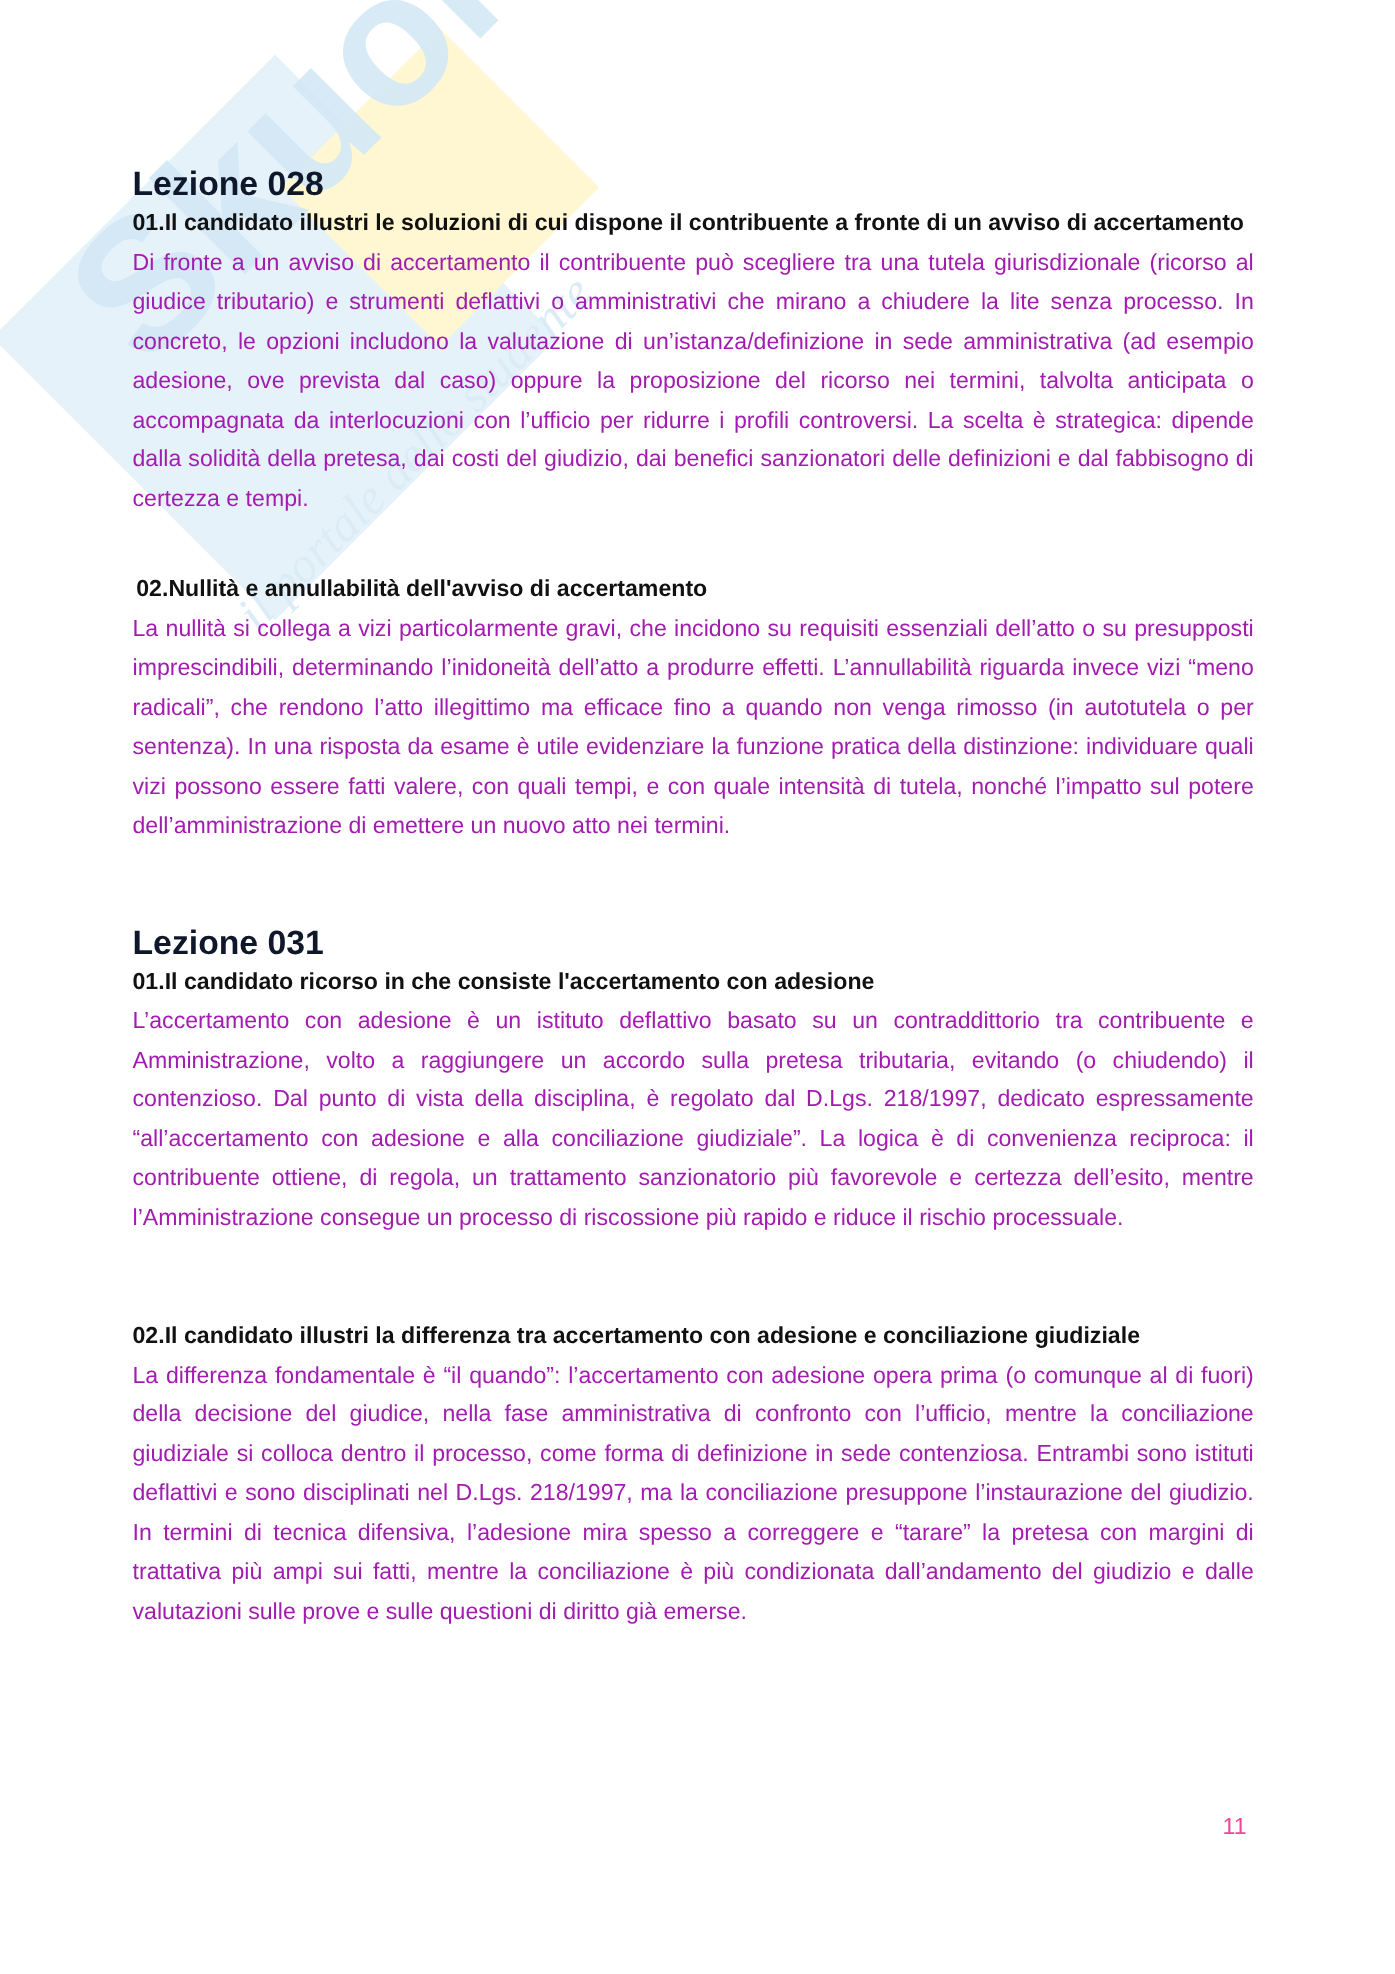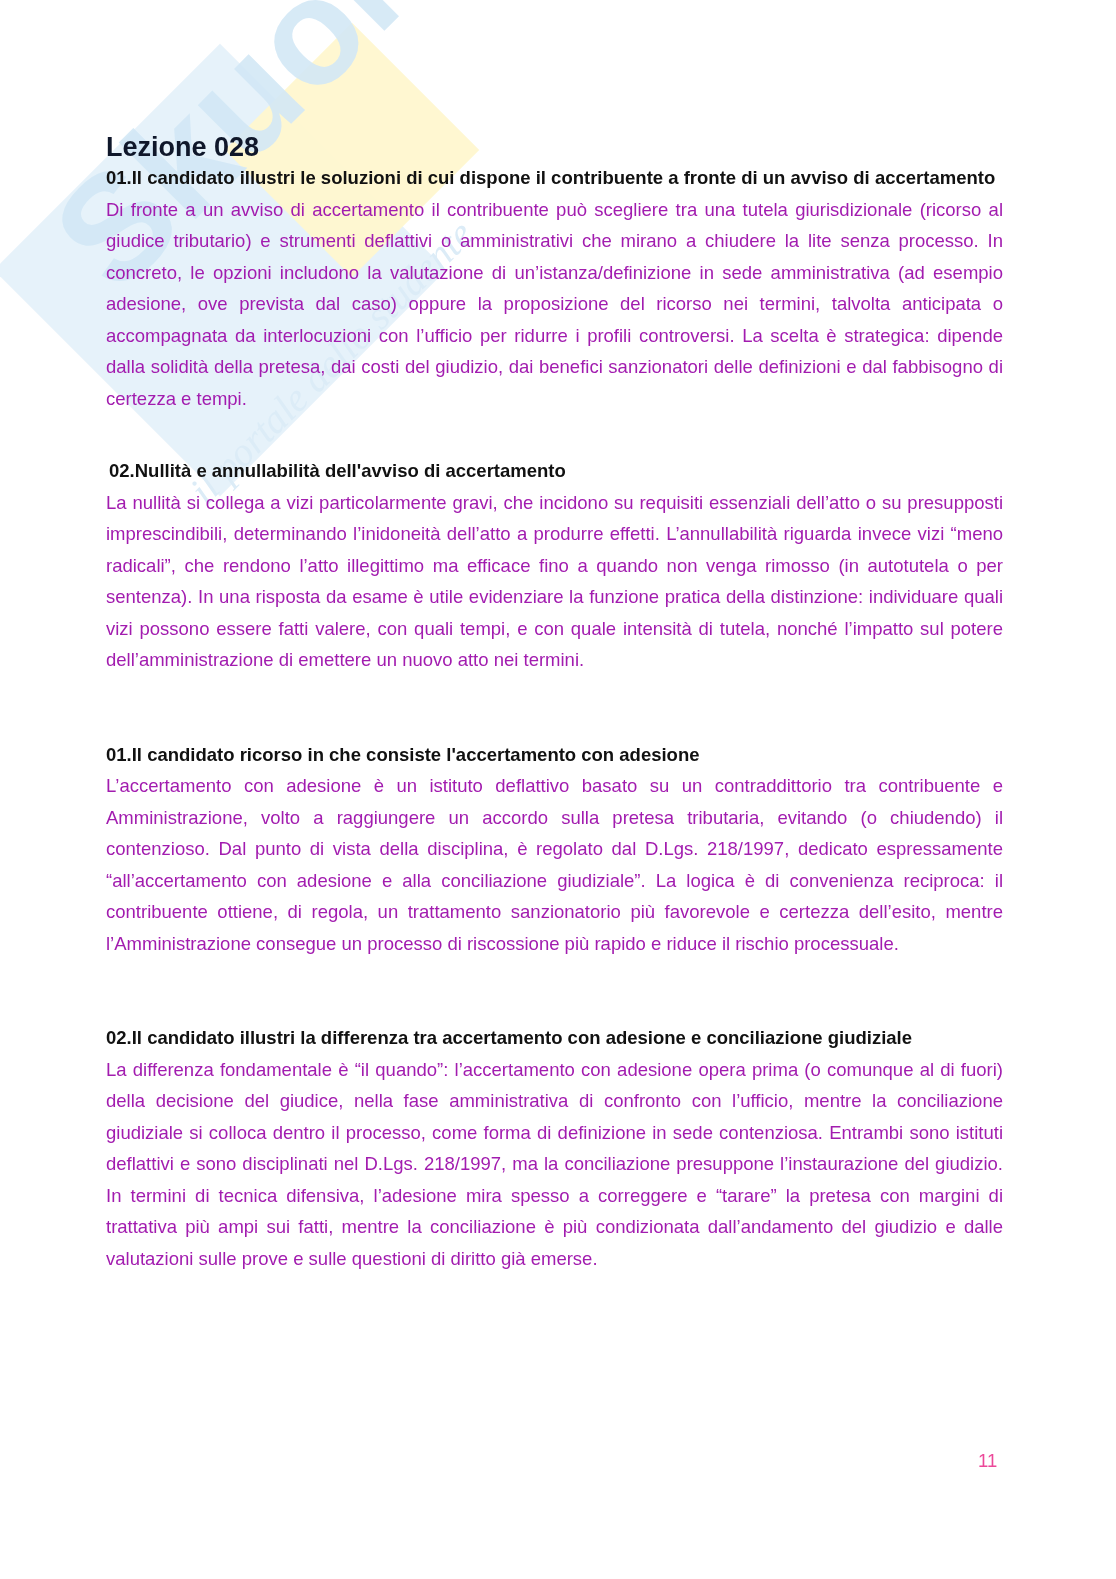--- a/index.html
+++ b/index.html
@@ -142,20 +142,21 @@
       <p class="question" style="padding-left:3px;">
         <span class="num">02.</span><span>Nullità e annullabilità dell'avviso di accertamento</span>
       </p>
       <p class="answer">La nullità si collega a vizi particolarmente gravi, che incidono su requisiti essenziali dell’atto o su presupposti imprescindibili, determinando l’inidoneità dell’atto a produrre effetti. L’annullabilità riguarda invece vizi “meno radicali”, che rendono l’atto illegittimo ma efficace fino a quando non venga rimosso (in autotutela o per sentenza). In una risposta da esame è utile evidenziare la funzione pratica della distinzione: individuare quali vizi possono essere fatti valere, con quali tempi, e con quale intensità di tutela, nonché l’impatto sul potere dell’amministrazione di emettere un nuovo atto nei termini.</p>
     </div>
   </section>
 
   <div class="gap-large"></div>
 
   <section>
+    <h2 class="lesson-title">Lezione 031</h2>
 
     <div class="block">
       <p class="question">
         <span class="num">01.</span><span>Il candidato ricorso in che consiste l'accertamento con adesione</span>
       </p>
       <p class="answer">L’accertamento con adesione è un istituto deflattivo basato su un contraddittorio tra contribuente e Amministrazione, volto a raggiungere un accordo sulla pretesa tributaria, evitando (o chiudendo) il contenzioso. Dal punto di vista della disciplina, è regolato dal D.Lgs. 218/1997, dedicato espressamente “all’accertamento con adesione e alla conciliazione giudiziale”. La logica è di convenienza reciproca: il contribuente ottiene, di regola, un trattamento sanzionatorio più favorevole e certezza dell’esito, mentre l’Amministrazione consegue un processo di riscossione più rapido e riduce il rischio processuale.</p>
     </div>
 
     <div class="gap-large"></div>
 

